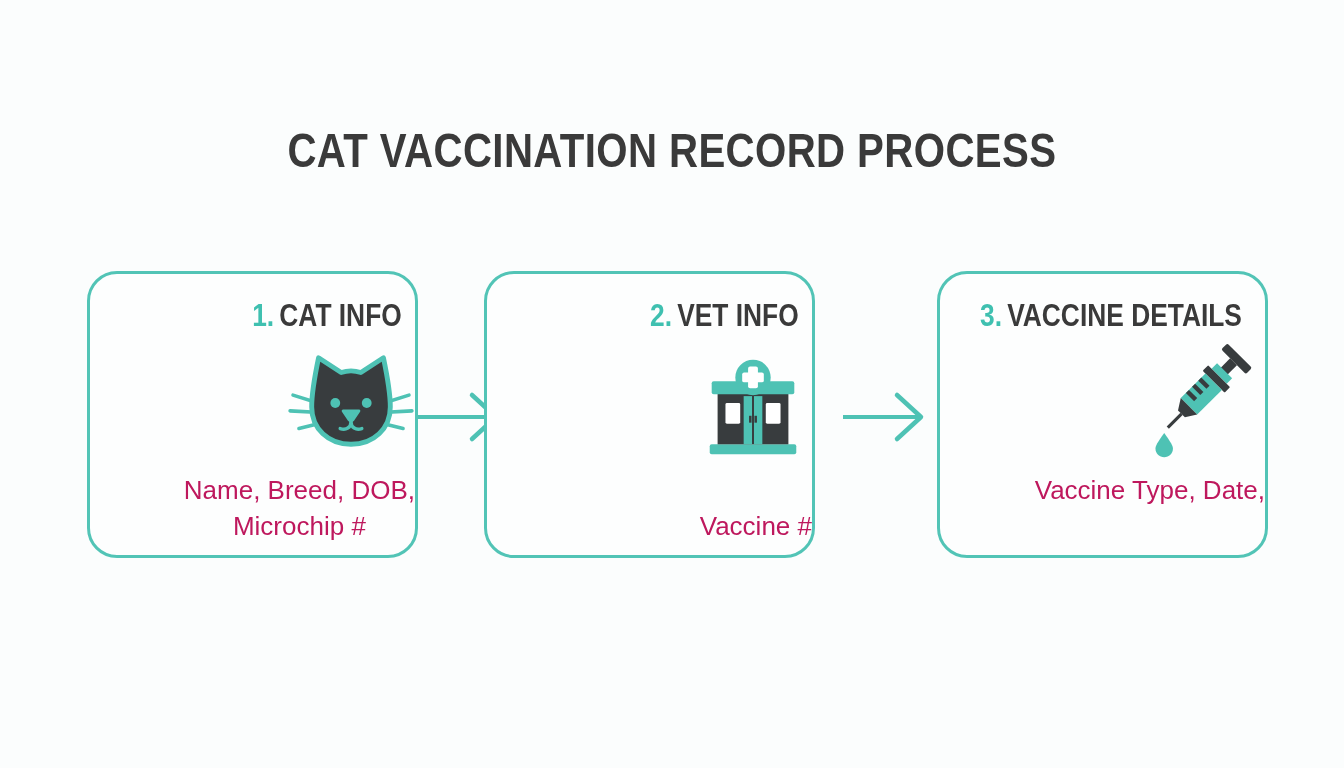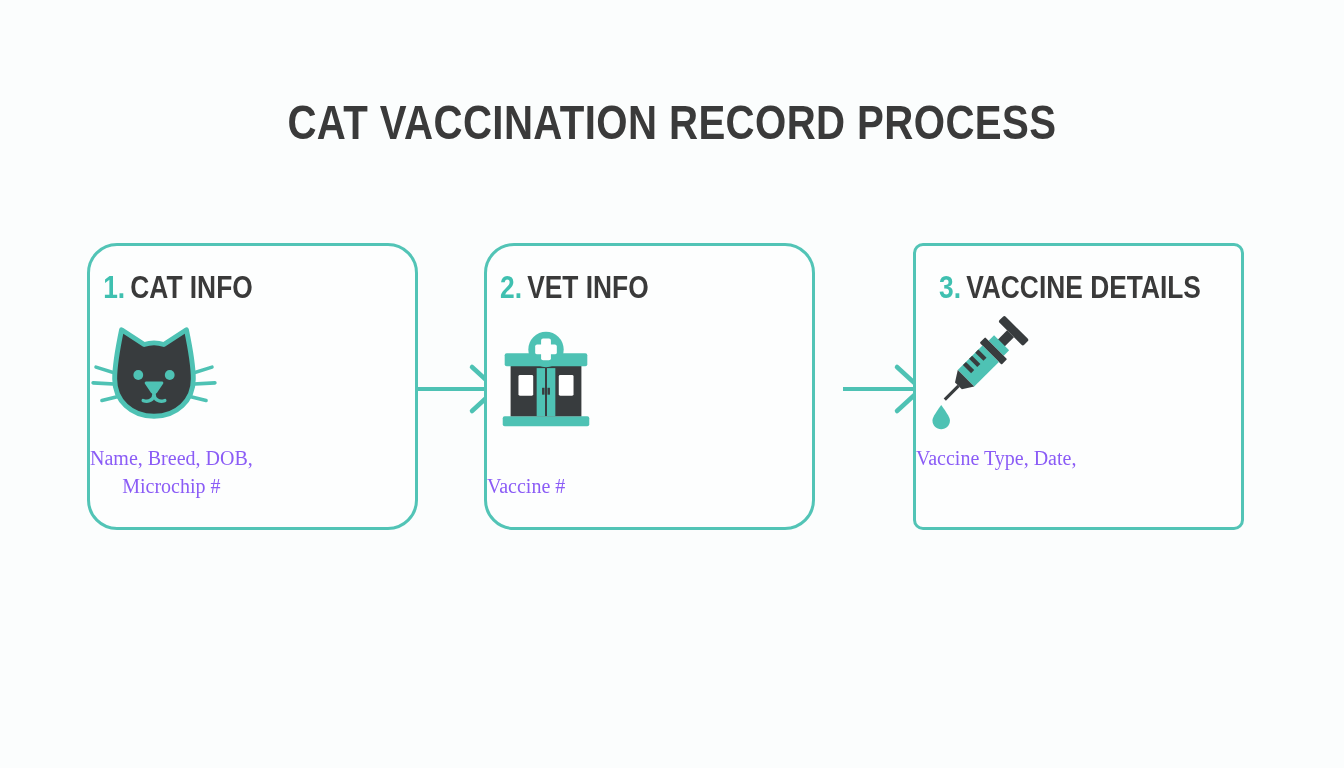--- a/index.html
+++ b/index.html
@@ -10,20 +10,21 @@
     width: 1344px;
     height: 768px;
     background: #fbfdfd;
     font-family: "Liberation Sans", sans-serif;
     position: relative;
     overflow: hidden;
   }
   .canvas {
     position: absolute;
     inset: 0;
+    margin-top: 28px;
   }
   
   .title-wrap {
     position: absolute;
     top: 94px;
     left: 0;
     width: 100%;
     text-align: center;
   }
   .title-text {
@@ -41,25 +42,25 @@
     position: absolute;
     top: 243px;
     width: 331px;
     height: 287px;
     box-sizing: border-box;
     background: #fdfefe;
     border: 3px solid #52c4b6;
     border-radius: 30px;
     display: flex;
     flex-direction: column;
-    align-items: flex-start;
+    align-items: flex-end;
   }
   .card-1 { left: 87px; }
   .card-2 { left: 484px; }
-  .card-3 { left: 913px; border-radius: 10px; }
+  .card-3 { left: 937px; }
   .card-heading {
     margin-top: 25px;
     white-space: nowrap;
     transform: scaleX(0.85);
     transform-origin: center;
     font-size: 31px;
     font-weight: 700;
     color: #3a3a3a;
     line-height: 1.1;
   }
@@ -70,24 +71,23 @@
   .icon-wrap {
     margin-top: 8px;
     height: 124px;
     display: flex;
     align-items: center;
     justify-content: center;
   }
   .card-desc {
     margin: 8px 0 0 0;
     text-align: center;
-    font-size: 20px;
+    font-size: 26px;
     line-height: 1.38;
-    color: #8b5cf6;
-    font-family: Liberation Serif, serif;
+    color: #be185d;
   }
   
   .flow-arrow {
     position: absolute;
     top: 344px;
     width: 94px;
     height: 90px;
   }
   .arrow-1 { left: 418px; }
   .arrow-2 { left: 843px; }

